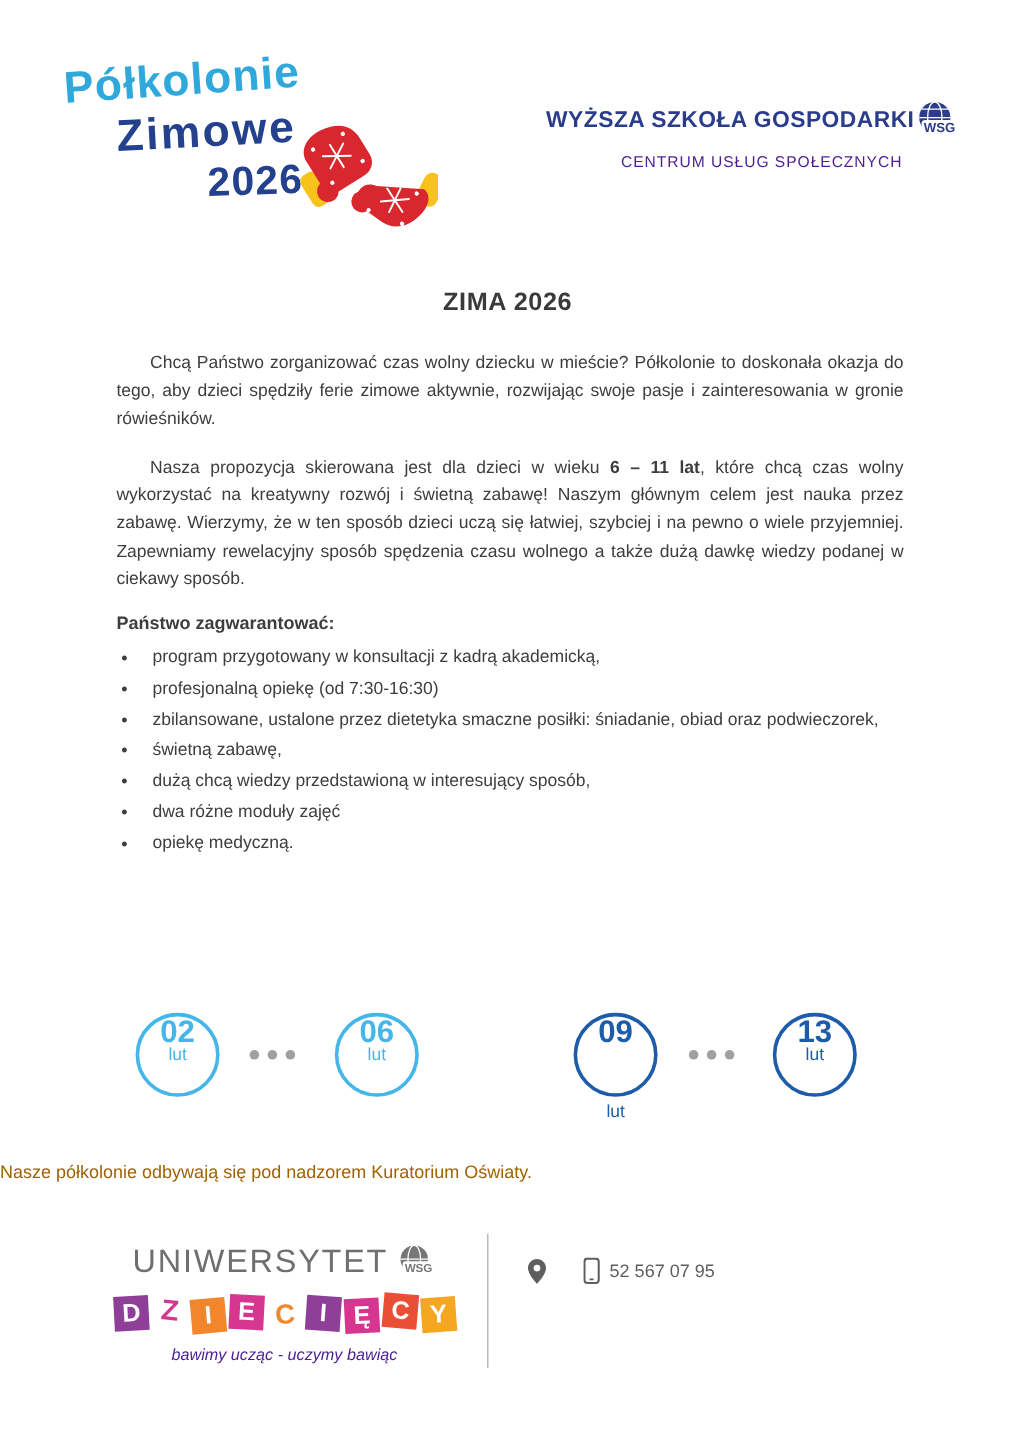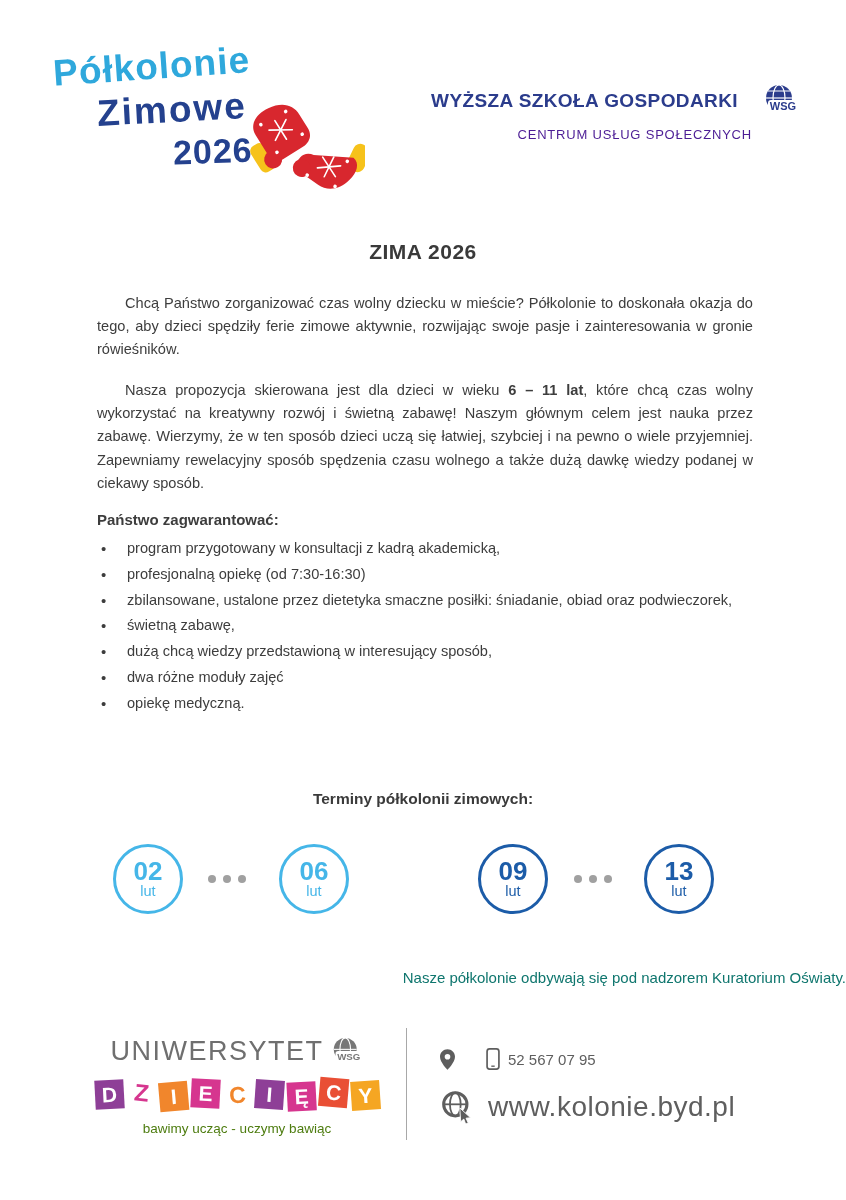--- a/index.html
+++ b/index.html
@@ -9,68 +9,68 @@
 
   
   .brand-logo { position:absolute; left:45px; top:34px; width:310px; height:150px; }
   .brand-w1 { position:absolute; left:8px; top:12px; font-size:37px; font-weight:bold; color:#2FA8DC; transform:rotate(-4deg); letter-spacing:1px; }
   .brand-w2 { position:absolute; left:52px; top:55px; font-size:37px; font-weight:bold; color:#24418E; transform:rotate(-3deg); letter-spacing:2px; }
   .brand-w3 { position:absolute; left:128px; top:98px; font-size:34px; font-weight:bold; color:#24418E; transform:rotate(-2deg); letter-spacing:1px; }
   .mittens { position:absolute; left:190px; top:28px; }
 
   
   .uni-block { position:absolute; right:46px; top:84px; text-align:right; }
-  .uni-row { display:flex; align-items:center; justify-content:center; gap:24px; }
+  .uni-row { display:flex; align-items:center; justify-content:center; gap:0; }
   .uni-name { font-size:19px; font-weight:bold; color:#2B3C8C; letter-spacing:0.4px; }
   .uni-sub { margin-top:9px; margin-right:48px; font-size:13px; color:#4c1d95; letter-spacing:0.8px; }
 
   
   .doc-title { position:absolute; top:240px; left:0; width:100%; text-align:center; font-size:21px; font-weight:bold; color:#3A3A3A; letter-spacing:0.5px; }
   .content { position:absolute; left:97px; width:656px; color:#3D3D3D; font-size:14.6px; line-height:23.2px; }
   .para { text-align:justify; text-indent:28px; }
   .p1 { top:292px; }
   .p2 { top:379px; }
   .guarantee-heading { top:508px; font-weight:bold; font-size:15px; }
   .guarantee-list { top:536px; list-style:none; }
   .guarantee-list li { position:relative; padding-left:30px; line-height:25.8px; color:#3D3D3D; }
   .guarantee-list li::before { content:"•"; position:absolute; left:4px; font-size:15px; }
 
   .dates-heading { position:absolute; top:790px; left:0; width:100%; text-align:center; font-weight:bold; font-size:15.5px; color:#3A3A3A; }
 
   
   .dates-row { position:absolute; top:844px; left:0; width:100%; height:80px; }
-  .date-circle { position:absolute; width:70px; height:70px; border-radius:50%; display:flex; flex-direction:column; align-items:center; justify-content:center; background:#fff; }
+  .date-circle { position:absolute; width:70px; height:70px; border-radius:50%; display:flex; flex-direction:column; align-items:center; justify-content:flex-start; background:#fff; }
   .theme-light { border:3px solid #45B6E8; color:#45B6E8; }
   .theme-dark  { border:3.5px solid #1C5CA8; color:#1C5CA8; }
   .date-circle .day { font-size:26px; font-weight:bold; line-height:24px; }
   .date-circle .month { font-size:14.5px; line-height:16px; }
-  .dc-0 { left:113px; } .dc-1 { left:279px; } .dc-2 { left:478px; } .dc-3 { left:644px; }
+  .dc-0 { left:113px; } .dc-1 { left:279px; } .dc-2 { left:478px;gap:48px; } .dc-3 { left:644px; }
   .dots-separator { position:absolute; top:31px; display:flex; gap:7px; }
   .ds-0 { left:208px; } .ds-1 { left:574px; }
   .dots-separator i { width:8px; height:8px; border-radius:50%; background:#A0A0A0; }
 
-  .notice { position:absolute; top:969px; left:0; width:100%; text-align:right; font-size:15px; color:#0f766e; }
+  .notice { position:absolute; top:969px; left:0; width:100%; text-align:left; font-size:15px; color:#a16207; }
 
   
   .footer-divider { position:absolute; left:406px; top:1028px; width:1px; height:112px; background:#A8A8A8; }
   .kids-logo { position:absolute; left:92px; top:1036px; width:290px; text-align:center; }
   .kids-top { display:flex; align-items:center; justify-content:center; gap:6px; }
   .kids-uni { font-size:27px; color:#6F6F6F; letter-spacing:1.5px; }
   .children-word { display:flex; justify-content:center; align-items:center; gap:3px; margin-top:7px; height:40px; }
   .letter-block { display:inline-flex; width:29px; height:29px; align-items:center; justify-content:center; font-size:21px; font-weight:bold; }
   .children-word .letter-block:nth-child(1){ transform:rotate(-3deg); }
   .children-word .letter-block:nth-child(2){ transform:rotate(6deg) translateY(-2px); font-size:24px; }
   .children-word .letter-block:nth-child(3){ transform:rotate(-5deg) translateY(2px); }
   .children-word .letter-block:nth-child(4){ transform:rotate(3deg) translateY(-1px); }
   .children-word .letter-block:nth-child(5){ transform:rotate(-4deg) translateY(1px); font-size:23px; }
   .children-word .letter-block:nth-child(6){ transform:rotate(4deg); }
   .children-word .letter-block:nth-child(7){ transform:rotate(-3deg) translateY(2px); }
   .children-word .letter-block:nth-child(8){ transform:rotate(5deg) translateY(-2px); }
   .children-word .letter-block:nth-child(9){ transform:rotate(-4deg) translateY(1px); }
-  .kids-tagline { margin-top:7px; font-size:13.5px; color:#4d7c0f; }
+  .kids-tagline { margin-top:7px; font-size:13.5px; font-style:italic; color:#4c1d95; }
 
   .contact-block { position:absolute; left:440px; top:1048px; width:330px; }
   .contact-row1 { display:flex; align-items:center; gap:9px; font-size:15px; color:#5E5E5E; }
   .contact-phone-group { display:flex; align-items:center; gap:8px; margin-left:22px; }
   .contact-row2 { display:flex; align-items:center; gap:12px; margin-top:20px; }
   .website-text { font-size:28px; color:#5E5E5E; letter-spacing:0.5px; }
 </style>
 </head>
 <body>
 
@@ -145,21 +145,20 @@
   <ul class="content guarantee-list" style="position:absolute;">
       <li>program przygotowany w konsultacji z kadrą akademicką,</li>
       <li>profesjonalną opiekę (od 7:30-16:30)</li>
       <li>zbilansowane, ustalone przez dietetyka smaczne posiłki: śniadanie, obiad oraz podwieczorek,</li>
       <li>świetną zabawę,</li>
       <li>dużą chcą wiedzy przedstawioną w interesujący sposób,</li>
       <li>dwa różne moduły zajęć</li>
       <li>opiekę medyczną.</li>
     </ul>
 
-  <div class="dates-heading">Terminy półkolonii zimowych:</div>
 
   <div class="dates-row">
     <div class="date-circle dc-0 theme-light">
       <span class="day">02</span>
       <span class="month">lut</span>
     </div>
     <div class="dots-separator ds-0">
         <i></i>
         <i></i>
         <i></i>
@@ -218,24 +217,15 @@
         <path d="M12 0C5.4 0 0 5.4 0 12c0 9 12 21 12 21s12-12 12-21C24 5.4 18.6 0 12 0zm0 16.5a4.5 4.5 0 1 1 0-9 4.5 4.5 0 0 1 0 9z" fill="#5E5E5E"></path>
       </svg>
       <span class="contact-phone-group">
         <svg width="14" height="22" viewBox="0 0 16 26">
           <rect x="1" y="1" width="14" height="24" rx="3" fill="none" stroke="#5E5E5E" stroke-width="2"></rect>
           <line x1="6" y1="21.5" x2="10" y2="21.5" stroke="#5E5E5E" stroke-width="1.6"></line>
         </svg>
         <span>52 567 07 95</span>
       </span>
     </div>
-    <div class="contact-row2">
-      <svg width="36" height="34" viewBox="0 0 40 38">
-        <circle cx="17" cy="16" r="13" fill="none" stroke="#5E5E5E" stroke-width="3.4"></circle>
-        <ellipse cx="17" cy="16" rx="6" ry="13" fill="none" stroke="#5E5E5E" stroke-width="2"></ellipse>
-        <line x1="4" y1="16" x2="30" y2="16" stroke="#5E5E5E" stroke-width="2"></line>
-        <polygon points="22,20 34,31 29,31.5 31.5,37 28.5,38 26.5,32.5 23,35.5" fill="#5E5E5E" stroke="#FFFFFF" stroke-width="1"></polygon>
-      </svg>
-      <span class="website-text">www.kolonie.byd.pl</span>
-    </div>
   </div>
 
 </div>
 
 </body></html>

